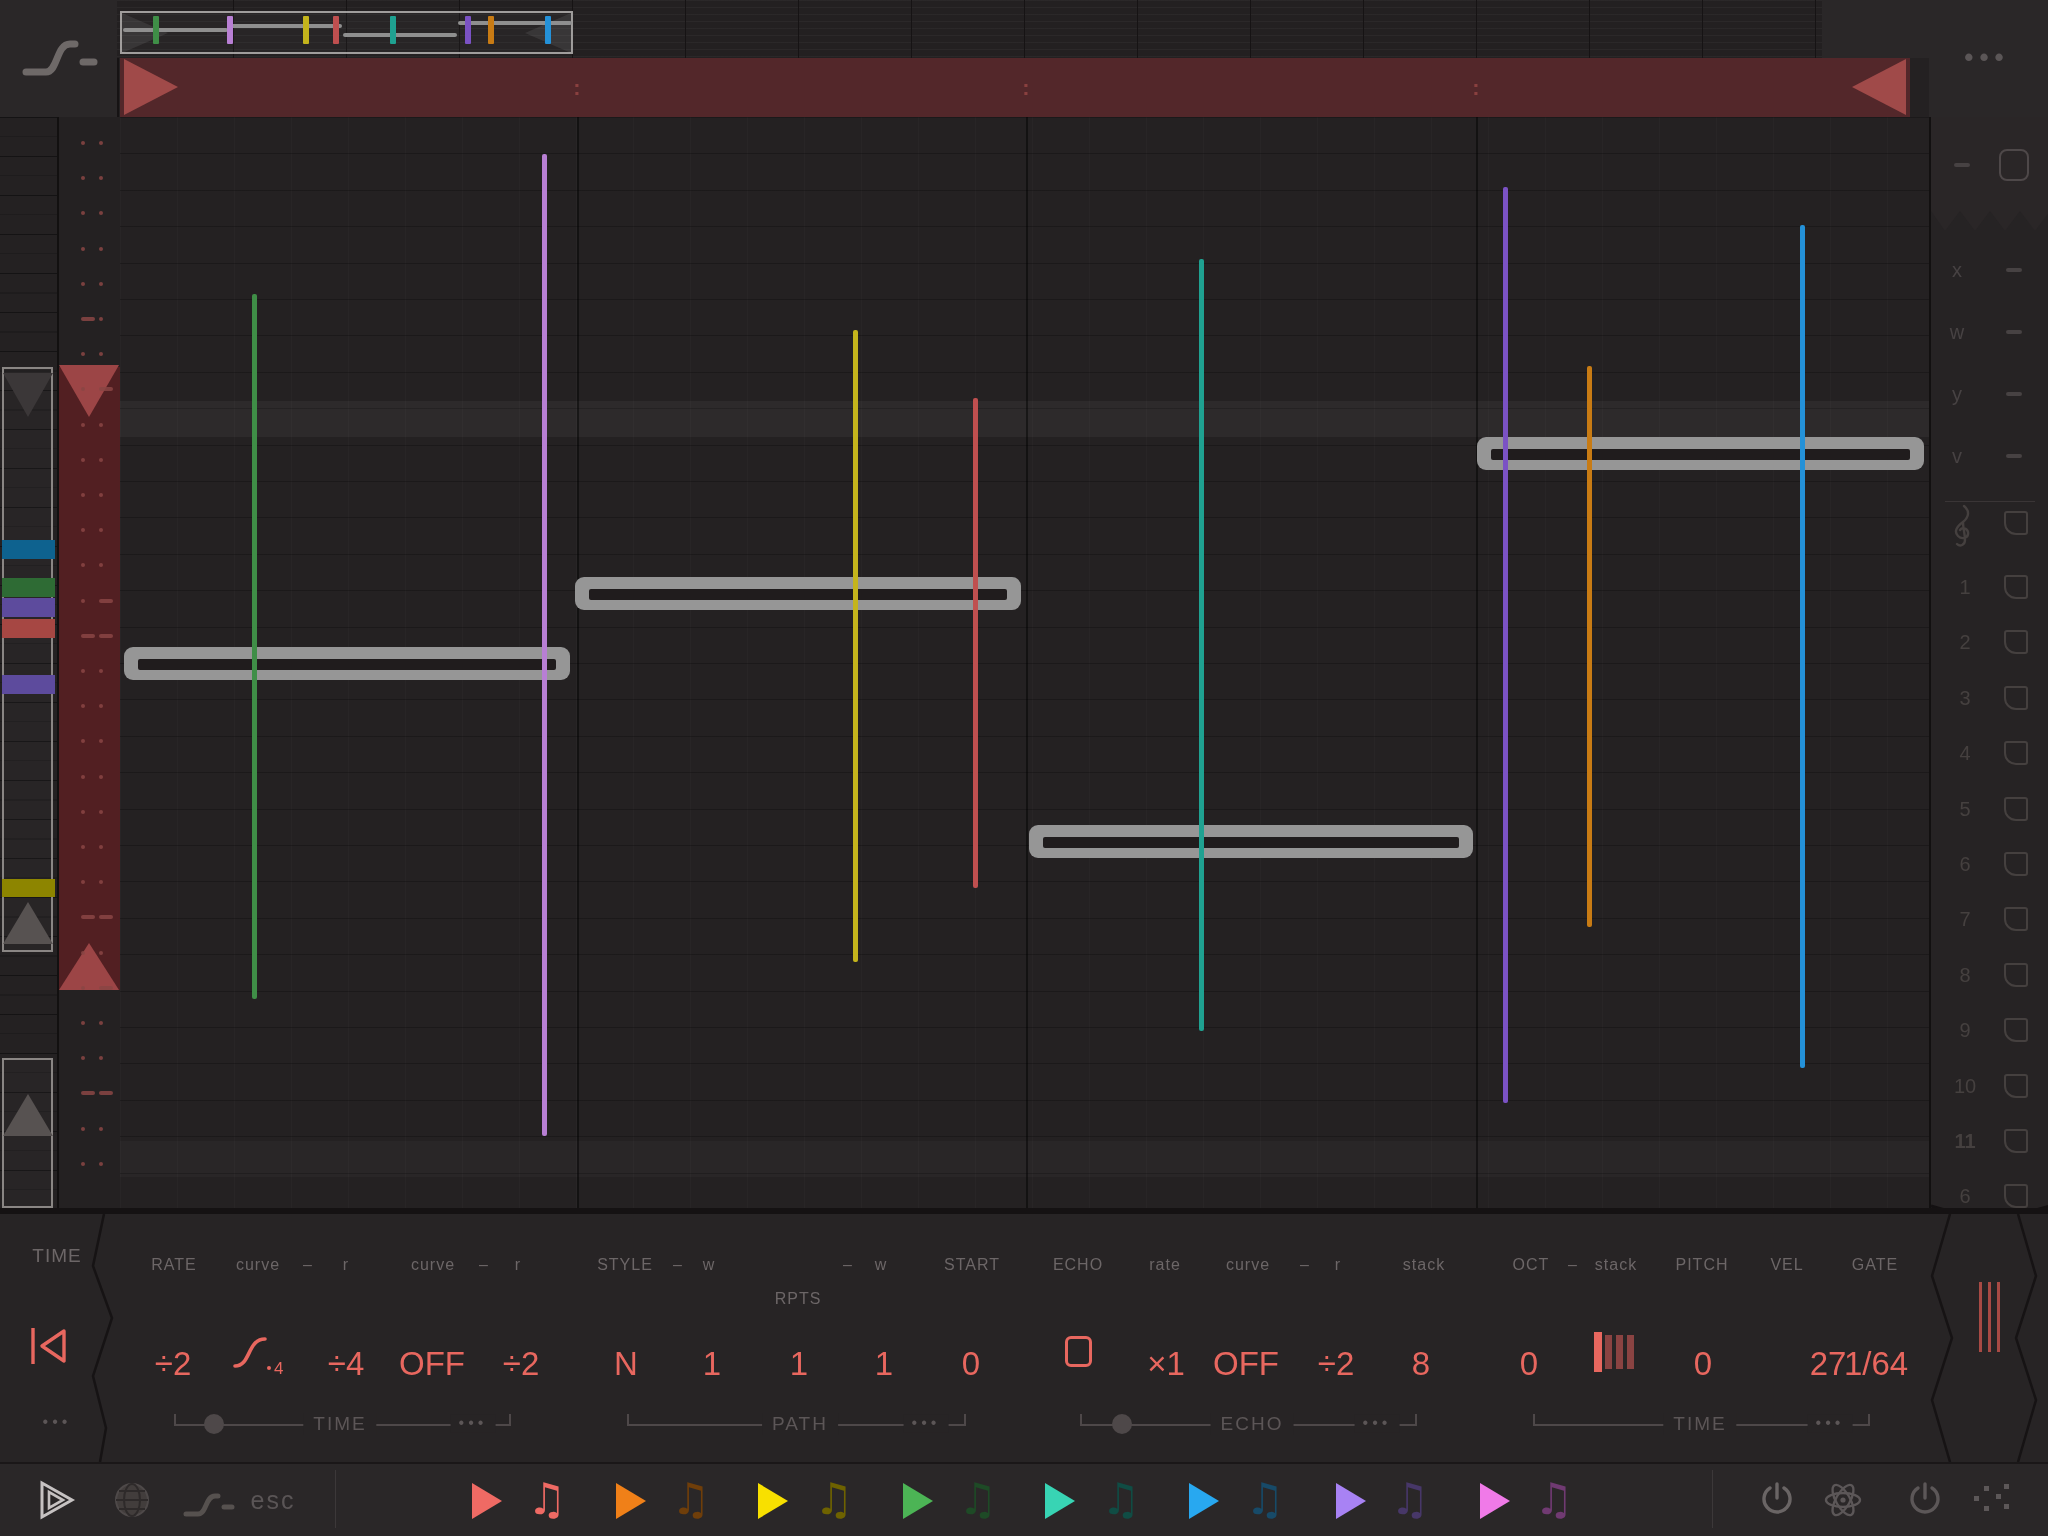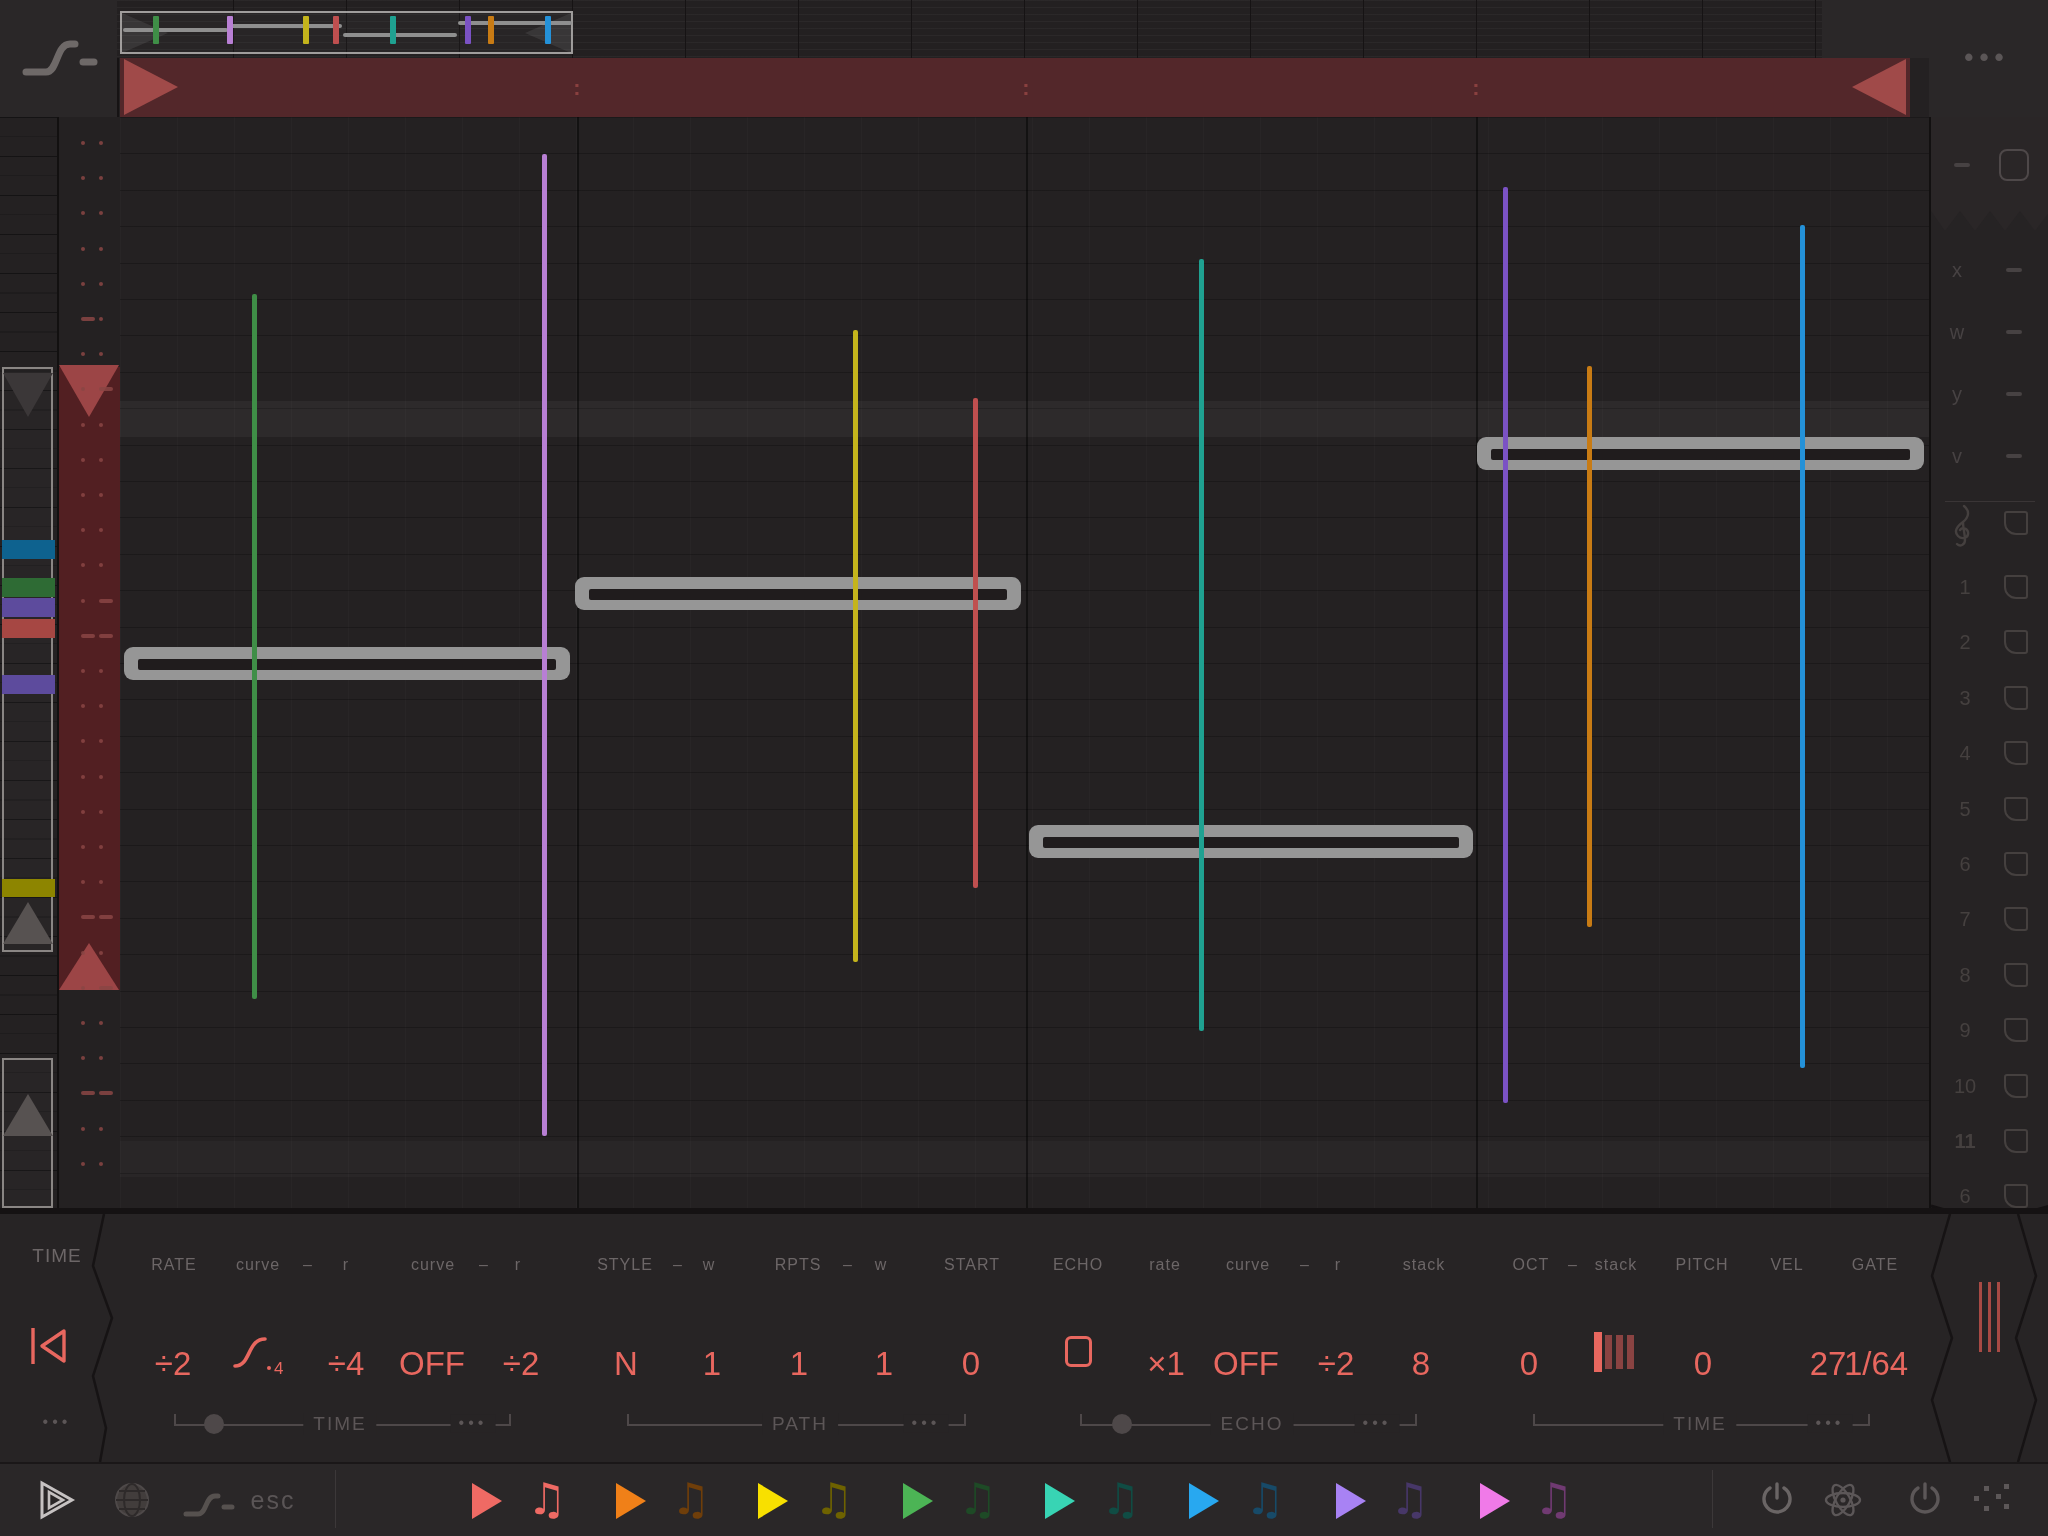--- a/index.html
+++ b/index.html
@@ -317,21 +317,21 @@
   <div class="a cp-label" style="left: 174px; transform: translateX(-50%);">RATE</div>
       <div class="a cp-label" style="left: 258px; transform: translateX(-50%);">curve</div>
       <div class="a cp-label" style="left: 308px; transform: translateX(-50%);">–</div>
       <div class="a cp-label" style="left: 346px; transform: translateX(-50%);">r</div>
       <div class="a cp-label" style="left: 433px; transform: translateX(-50%);">curve</div>
       <div class="a cp-label" style="left: 484px; transform: translateX(-50%);">–</div>
       <div class="a cp-label" style="left: 518px; transform: translateX(-50%);">r</div>
       <div class="a cp-label" style="left: 625px; transform: translateX(-50%);">STYLE</div>
       <div class="a cp-label" style="left: 678px; transform: translateX(-50%);">–</div>
       <div class="a cp-label" style="left: 709px; transform: translateX(-50%);">w</div>
-      <div class="a cp-label" style="left: 798px; transform: translateX(-50%);">RPTS</div>
+      <div class="a cp-label" style="left: 798px; transform: translateX(-50%); margin-top: 34px;">RPTS</div>
       <div class="a cp-label" style="left: 848px; transform: translateX(-50%);">–</div>
       <div class="a cp-label" style="left: 881px; transform: translateX(-50%);">w</div>
       <div class="a cp-label" style="left: 972px; transform: translateX(-50%);">START</div>
       <div class="a cp-label" style="left: 1078px; transform: translateX(-50%);">ECHO</div>
       <div class="a cp-label" style="left: 1165px; transform: translateX(-50%);">rate</div>
       <div class="a cp-label" style="left: 1248px; transform: translateX(-50%);">curve</div>
       <div class="a cp-label" style="left: 1305px; transform: translateX(-50%);">–</div>
       <div class="a cp-label" style="left: 1338px; transform: translateX(-50%);">r</div>
       <div class="a cp-label" style="left: 1424px; transform: translateX(-50%);">stack</div>
       <div class="a cp-label" style="left: 1531px; transform: translateX(-50%);">OCT</div>

